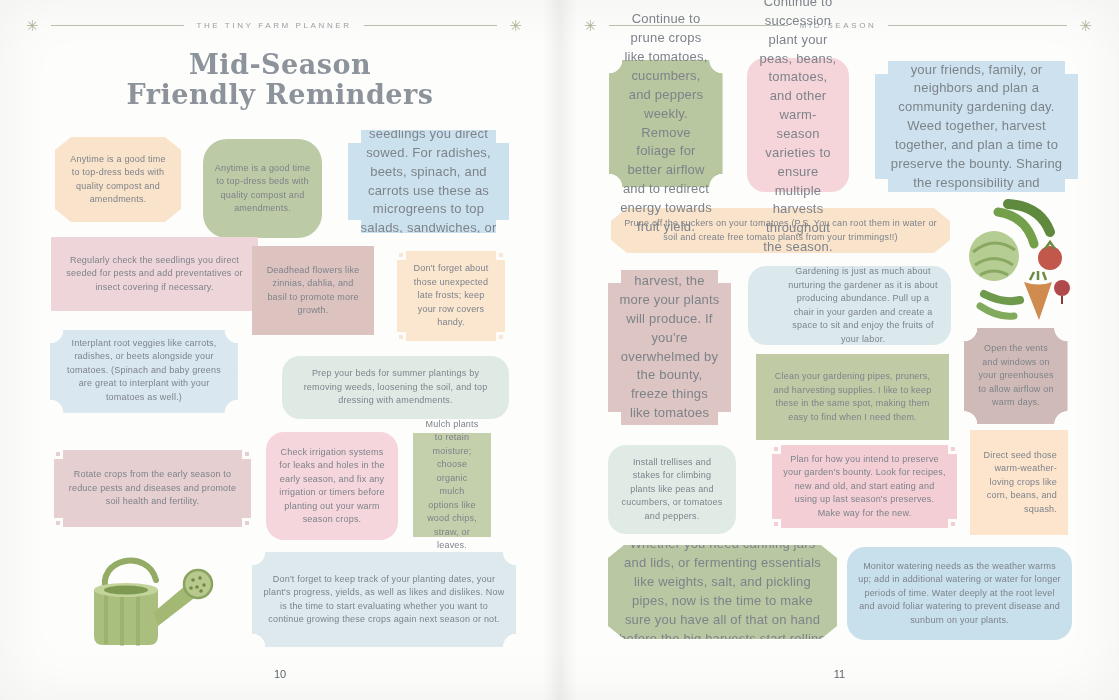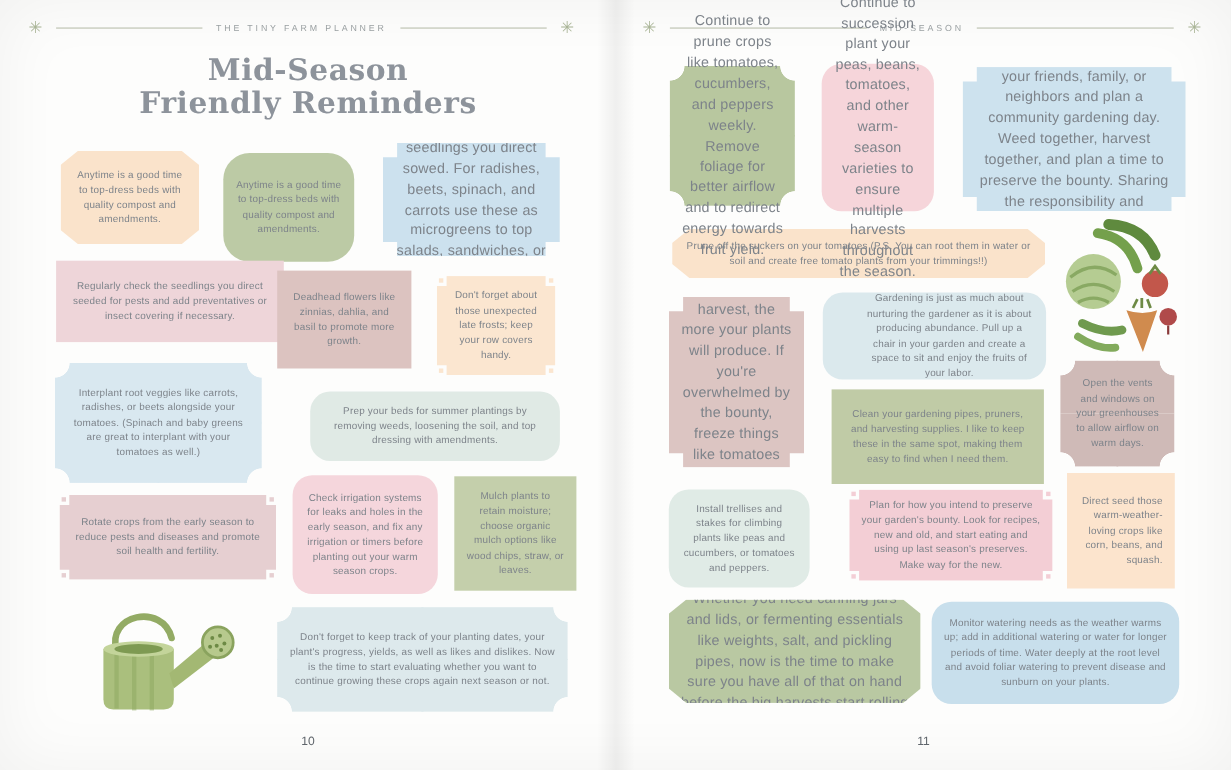--- a/index.html
+++ b/index.html
@@ -53,25 +53,25 @@
   .d-tl{left:2px; top:2px;} .d-tr{right:2px; top:2px;}
   .d-bl{left:2px; bottom:2px;} .d-br{right:2px; bottom:2px;}
 
   
   .n-l0{left:55px; top:137px; width:126px; height:85px;}
   .n-l1{left:203px; top:139px; width:119px; height:99px;}
   .n-l2{left:348px; top:130px; width:161px; height:103px;}
   .n-l3{left:51px; top:237px; width:207px; height:74px;}
   .n-l4{left:252px; top:246px; width:122px; height:89px;}
   .n-l5{left:397px; top:251px; width:108px; height:90px;}
-  .n-l6{left:50px; top:330px; width:188px; height:109px;}
+  .n-l6{left:50px; top:330px; width:188px; height:83px;align-items:flex-end;}
   .n-l7{left:282px; top:356px; width:227px; height:63px;}
   .n-l8{left:54px; top:450px; width:197px; height:77px;}
   .n-l9{left:266px; top:432px; width:132px; height:108px;text-align:center;}
-  .n-l10{left:413px; top:433px; width:111px; height:104px;}
+  .n-l10{left:413px; top:433px; width:78px; height:104px;}
   .n-l11{left:252px; top:552px; width:264px; height:95px;text-align:center;}
 
   
   .n-r0{left:609px; top:60px; width:114px; height:127px;}
   .n-r1{left:747px; top:58px; width:102px; height:134px;}
   .n-r2{left:875px; top:61px; width:203px; height:131px;}
   .n-r3{left:611px; top:208px; width:339px; height:45px;}
   .n-r4{left:608px; top:270px; width:123px; height:155px;}
   .n-r5{left:748px; top:266px; width:203px; height:79px;padding-left:38px;}
   .n-r6{left:756px; top:354px; width:193px; height:86px;}

